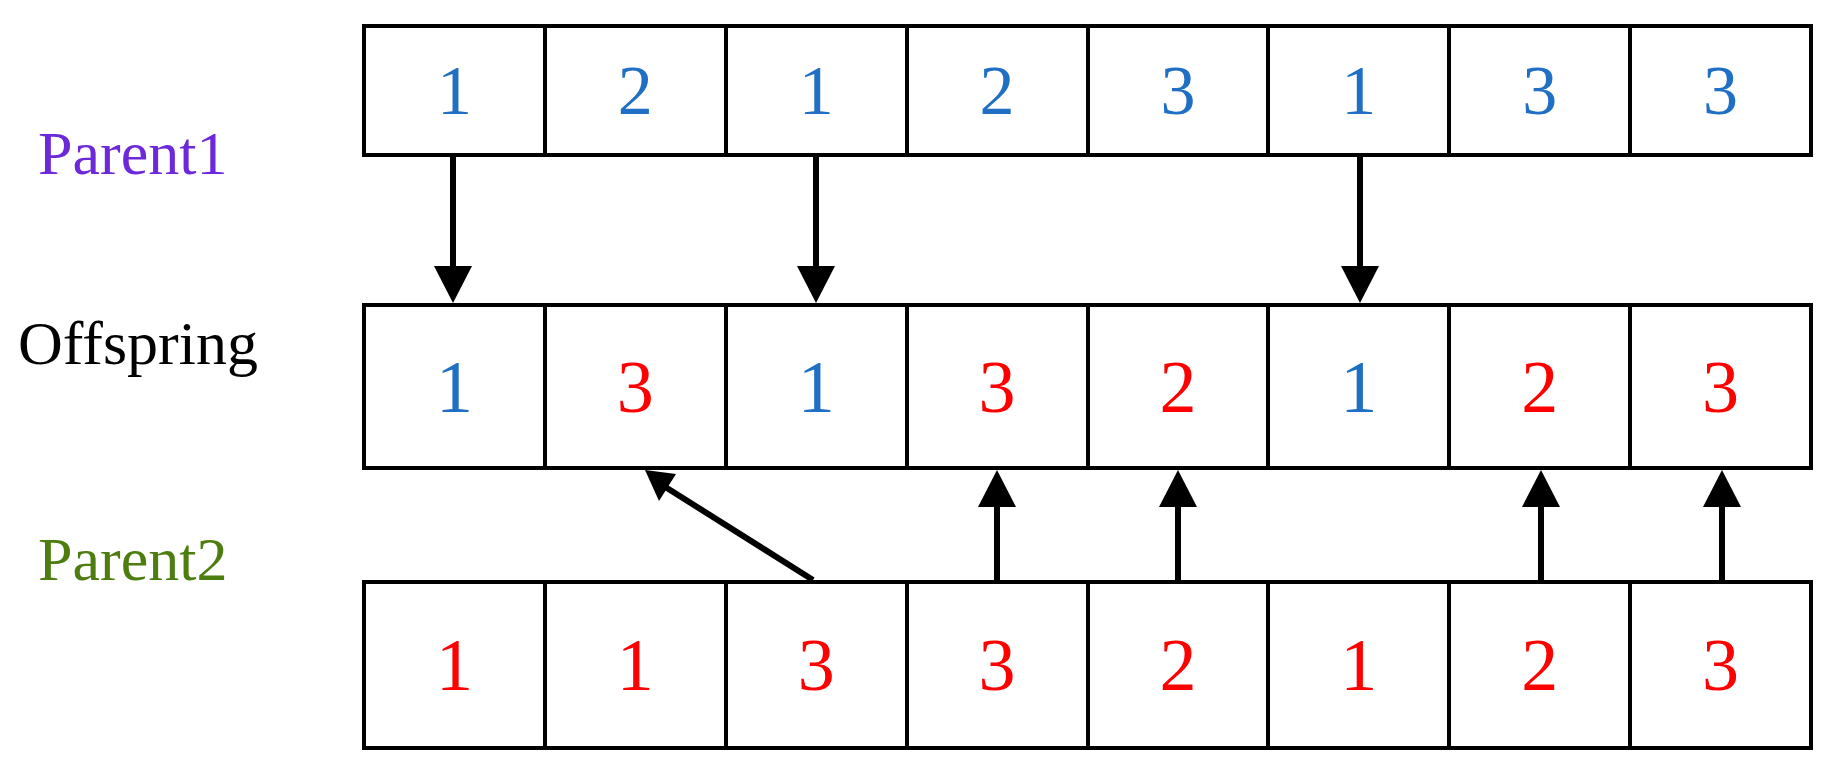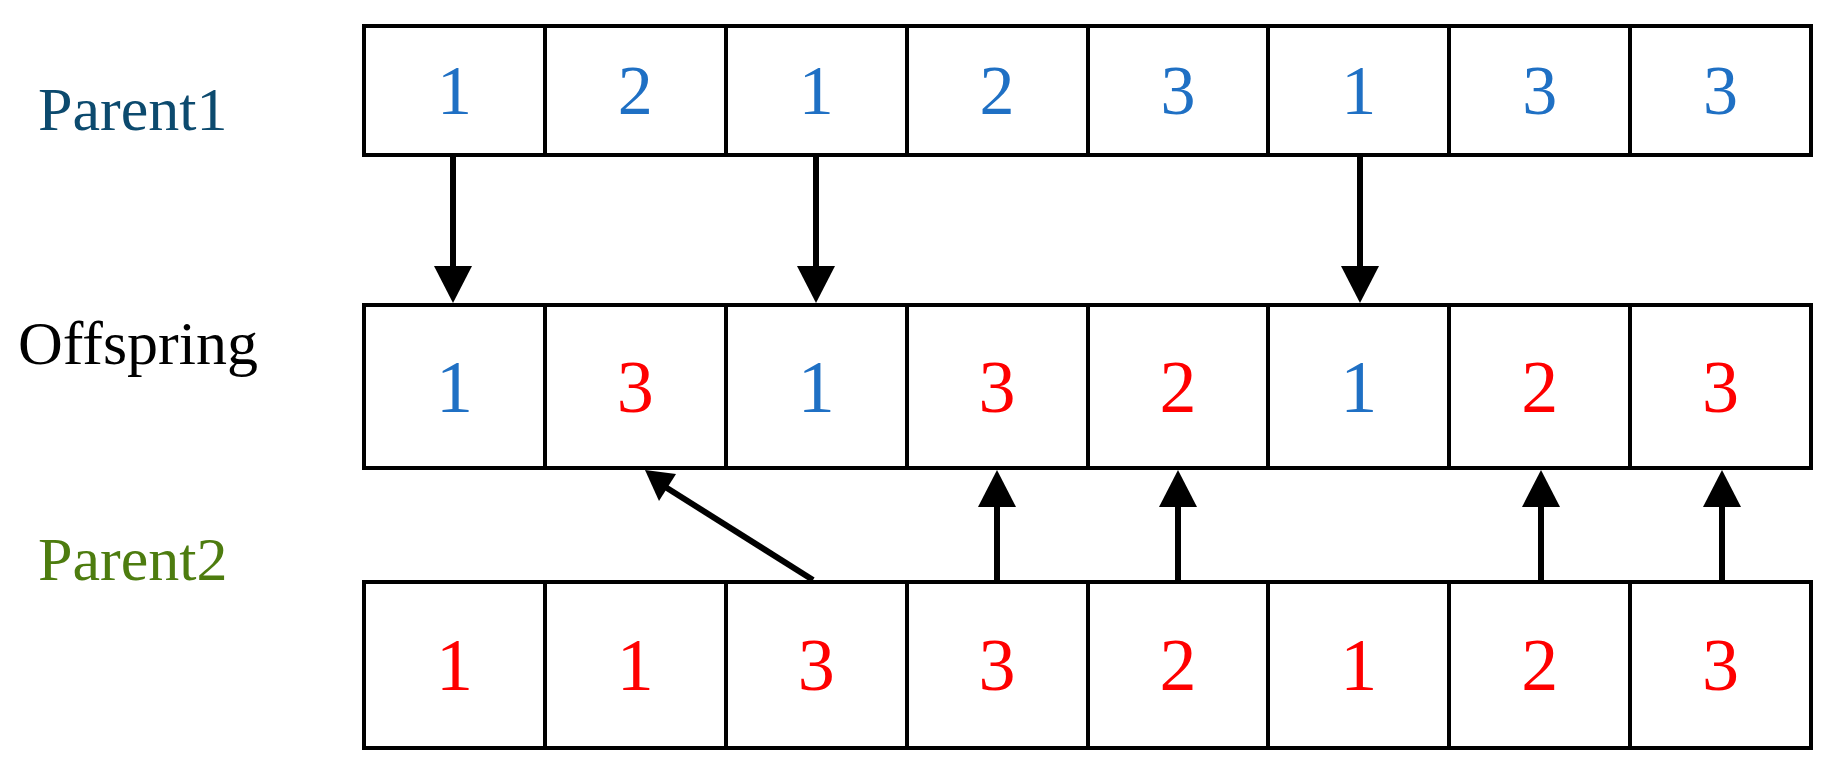--- a/index.html
+++ b/index.html
@@ -69,21 +69,21 @@
     width: 1842px;
     height: 777px;
     pointer-events: none;
   }
 </style>
 </head>
 <body>
 
 <div id="stage" style="background: rgb(255, 255, 255);">
 
-  <div class="row-label" id="label-parent1" style="color: #0c4a6e;">Parent1</div>
+  <div class="row-label" id="label-parent1" style="color: #6d28d9; margin-top: 44px;">Parent1</div>
 
   <div class="row-label" id="label-offspring" style="color: rgb(0, 0, 0); font-family: Liberation Serif, serif;">Offspring</div>
 
   <div class="row-label" id="label-parent2" style="color: #4d7c0f;">Parent2</div>
 
   <div class="chrom-row" id="row-parent1" style="border-color: rgb(0, 0, 0);">
     <div class="cell" style="border-right-color: rgb(0, 0, 0);">
         <span style="color: rgb(31, 112, 196);">1</span>
       </div>
     <div class="cell" style="border-right-color: rgb(0, 0, 0);">

